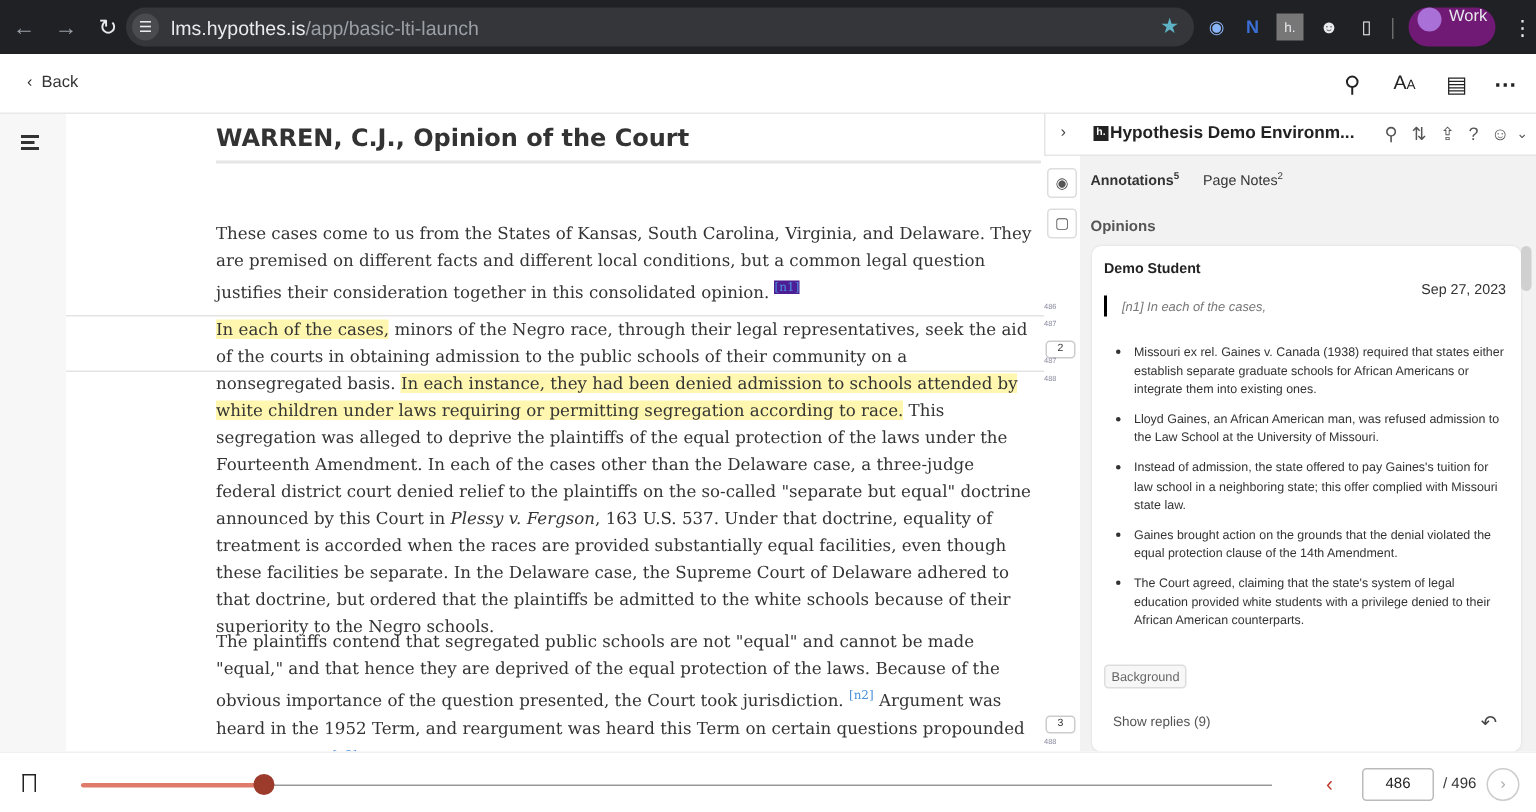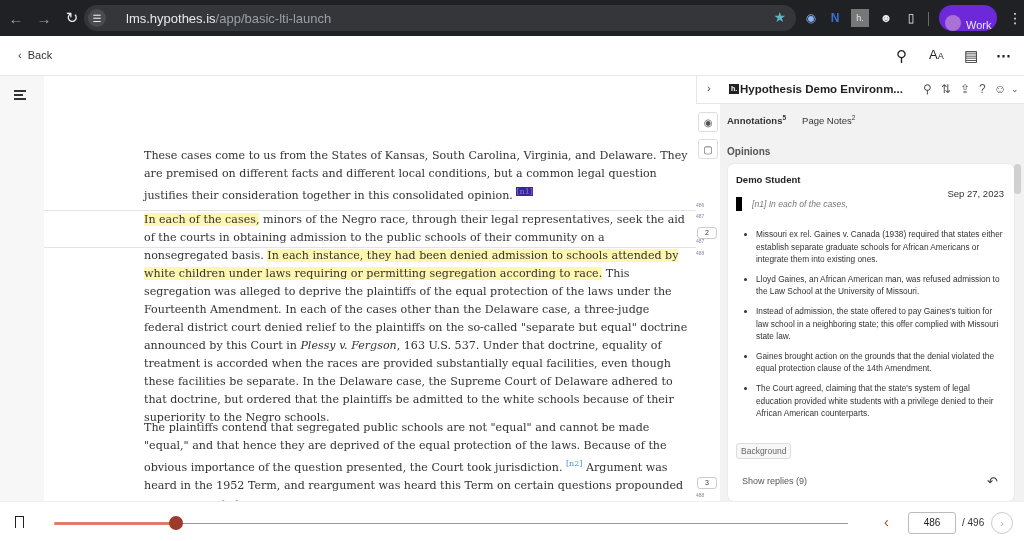--- a/index.html
+++ b/index.html
@@ -4,25 +4,25 @@
 <style>
   * { box-sizing: border-box; margin: 0; padding: 0; }
   html, body { width: 1024px; height: 541px; overflow: hidden; background: #fff; font-family: "Liberation Sans", sans-serif; }
   
   .chrome { position: absolute; left: 0; top: 0; width: 1024px; height: 36px; background: #202124; display: flex; align-items: center; }
   .chrome .nav { color: #9aa0a6; font-size: 15px; width: 28px; text-align: center; }
   .chrome .nav.back { margin-left: 2px; }
   .chrome .reload { color: #e8eaed; }
   .omnibox { position: absolute; left: 84px; top: 5px; width: 712px; height: 26px; background: #35363a; border-radius: 13px; display: flex; align-items: center; }
   .omnibox .site-icon { width: 18px; height: 18px; margin-left: 4px; border-radius: 50%; background: #4a4b4f; color: #e8eaed; font-size: 10px; display: flex; align-items: center; justify-content: center; }
-  .omnibox .url { margin-left: 20px; font-size: 13px; color: #9aa0a6; }
+  .omnibox .url { margin-left: 8px; font-size: 13px; color: #9aa0a6; }
   .omnibox .url b { color: #e8eaed; font-weight: normal; }
   .omnibox .star { position: absolute; right: 10px; top: 4px; color: #5fb3c6; font-size: 14px; }
   .ext { position: absolute; top: 9px; width: 18px; height: 18px; font-size: 12px; display: flex; align-items: center; justify-content: center; color: #e8eaed; }
-  .work-pill { position: absolute; left: 939px; top: 5px; width: 58px; height: 26px; border-radius: 13px; background: #6d28d9; display: flex; align-items: flex-end; }
+  .work-pill { position: absolute; left: 939px; top: 5px; width: 58px; height: 26px; border-radius: 13px; background: #701a75; display: flex; align-items: flex-start; }
   .work-pill .av { width: 16px; height: 16px; border-radius: 50%; background: #a970d8; margin-left: 6px; }
   .work-pill .lbl { color: #e8eaed; font-size: 11px; margin-left: 5px; }
   .kebab { position: absolute; left: 1008px; top: 10px; color: #e8eaed; font-size: 14px; }
   .divider-v { position: absolute; left: 928px; top: 12px; width: 1px; height: 14px; background: #6b6b6b; }
 
   
   .topbar { position: absolute; left: 0; top: 36px; width: 1024px; height: 40px; background: #fff; border-bottom: 1px solid #e8e8e8; }
   .back-btn { position: absolute; left: 18px; top: 13px; font-size: 11px; color: #333; display: flex; align-items: center; gap: 6px; }
   .tb-icon { position: absolute; top: 11px; font-size: 15px; color: #222; }
 
@@ -51,21 +51,21 @@
   .page-num { position: absolute; font-size: 5px; color: #8a8aa0; }
   .bucket-count { position: absolute; left: 697px; width: 20px; height: 12px; border: 1px solid #ccc; border-radius: 3px; background: #fff; font-size: 7px; text-align: center; line-height: 10px; color: #333; }
   .sb-body { position: absolute; left: 720px; top: 104px; width: 304px; height: 397px; background: #f2f2f2; }
   .tabs { position: absolute; left: 7px; top: 10px; font-size: 9.5px; display: flex; gap: 16px; color: #333; }
   .tabs .active { font-weight: bold; }
   .tabs sup { font-size: 6.5px; }
   .group-label { position: absolute; left: 7px; top: 42px; font-size: 10px; font-weight: bold; color: #555; }
   .card { position: absolute; left: 8px; top: 60px; width: 286px; height: 337px; background: #fff; border-radius: 6px; box-shadow: 0 0 2px rgba(0,0,0,0.1); }
   .card .author { position: absolute; left: 8px; top: 10px; font-size: 9.5px; font-weight: bold; color: #222; text-align: right; }
   .card .date { position: absolute; right: 10px; top: 24px; font-size: 9.5px; color: #333; }
-  .card .quote { position: absolute; left: 8px; top: 33px; padding-left: 10px; border-left: 6px solid #000000; font-size: 8.6px; font-style: italic; color: #777; height: 14px; line-height: 14px; }
+  .card .quote { position: absolute; left: 8px; top: 33px; padding-left: 10px; border-left: 2px solid #000000; font-size: 8.6px; font-style: italic; color: #777; height: 14px; line-height: 14px; }
   .card ul { position: absolute; left: 28px; top: 64px; width: 248px; font-size: 8.3px; line-height: 12.6px; color: #333; }
   .card li { margin-bottom: 7px; }
   .tag { position: absolute; left: 8px; top: 279px; font-size: 8.5px; color: #666; border: 1px solid #ddd; border-radius: 3px; background: #f7f7f7; padding: 2px 4px; }
   .show-replies { position: absolute; left: 14px; top: 312px; font-size: 9px; color: #555; }
   .reply-icon { position: absolute; right: 16px; top: 310px; font-size: 13px; color: #444; }
   .scrollbar { position: absolute; left: 1014px; top: 164px; width: 7px; height: 30px; border-radius: 4px; background: #d0d0d0; }
 
   
   .bottombar { position: absolute; left: 0; top: 501px; width: 1024px; height: 40px; background: #fff; border-top: 1px solid #f0f0f0; }
   .bookmark { position: absolute; left: 15px; top: 14px; width: 9px; height: 12px; border: 1.5px solid #222; border-bottom: none; }
@@ -115,20 +115,21 @@
 
 <div class="left-rail">
   <div class="hamburger">
     <span style="width:12px"></span>
       <span style="width:9px"></span>
       <span style="width:12px"></span>
   </div>
 </div>
 
 <div class="doc">
+  <div class="doc-title">WARREN, C.J., Opinion of the Court</div>
   <div class="p" style="top:71px;">
     <span>These cases come to us from the States of Kansas, South Carolina, Virginia, and Delaware. They are premised on different facts and different local conditions, but a common legal question justifies their consideration together in this consolidated opinion.</span>
     <span class="fn hlfn">[n1]</span>
   </div>
   <div class="sep-line" style="top:134px;"></div>
   <div class="p" style="top:135px;">
     <span class="hl">In each of the cases,</span><span> minors of the Negro race, through their legal representatives, seek the aid of the courts in obtaining admission to the public schools of their community on a nonsegregated basis. </span><span class="hl">In each instance, they had been denied admission to schools attended by white children under laws requiring or permitting segregation according to race.</span><span> This segregation was alleged to deprive the plaintiffs of the equal protection of the laws under the Fourteenth Amendment. In each of the cases other than the Delaware case, a three-judge federal district court denied relief to the plaintiffs on the so-called "separate but equal" doctrine announced by this Court in </span><i>Plessy v. Fergson</i><span>, 163 U.S. 537. Under that doctrine, equality of treatment is accorded when the races are provided substantially equal facilities, even though these facilities be separate. In the Delaware case, the Supreme Court of Delaware adhered to that doctrine, but ordered that the plaintiffs be admitted to the white schools because of their superiority to the Negro schools.</span>
   </div>
   <div class="sep-line" style="top:171px;"></div>
   <div class="p" style="top:343px;">

